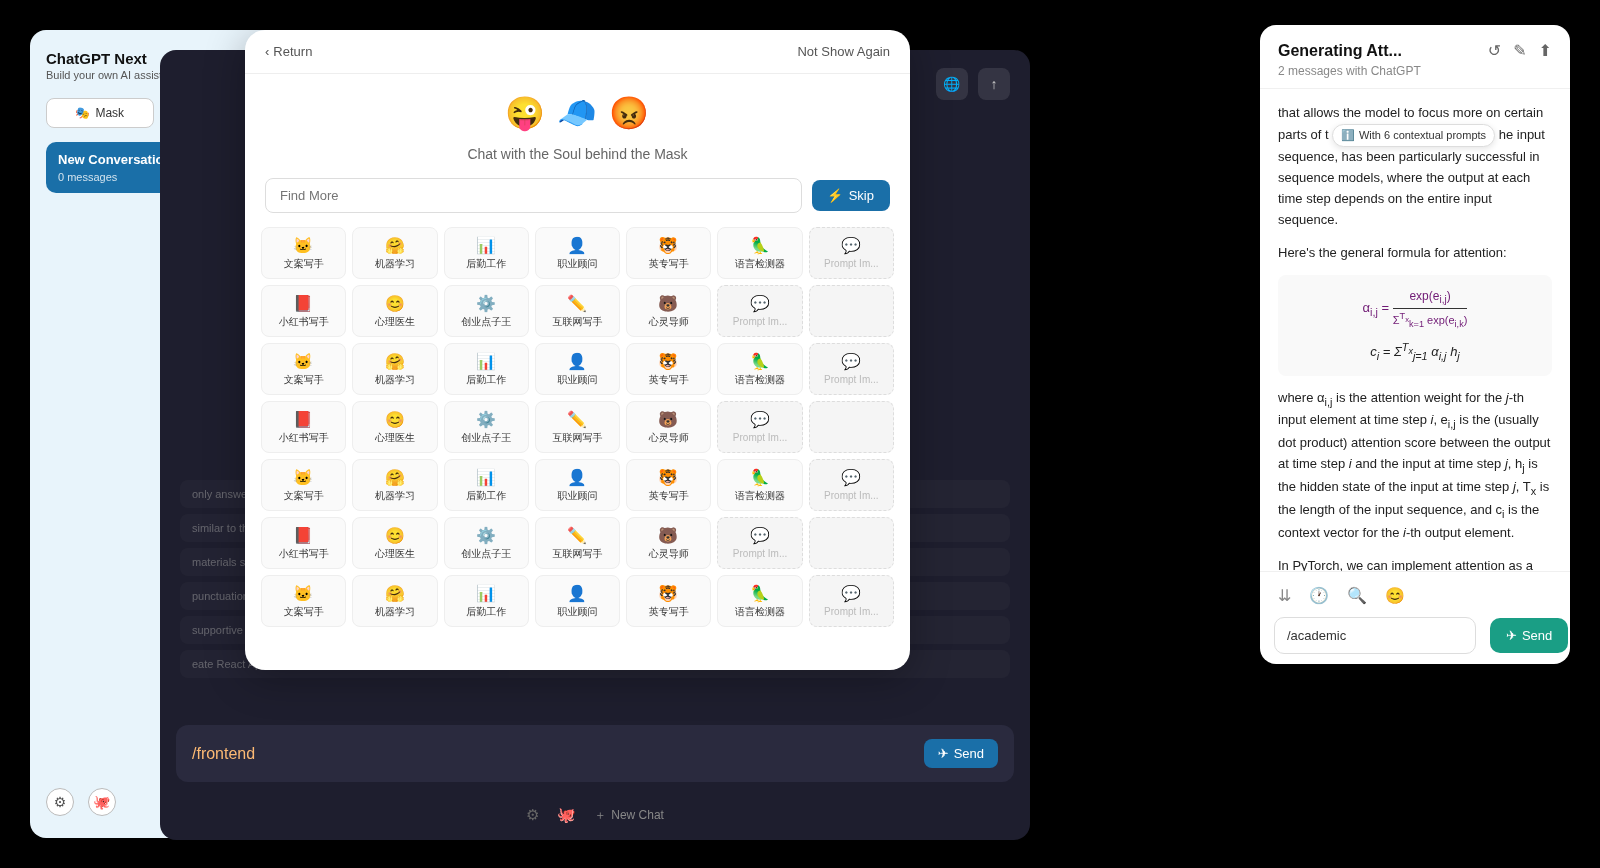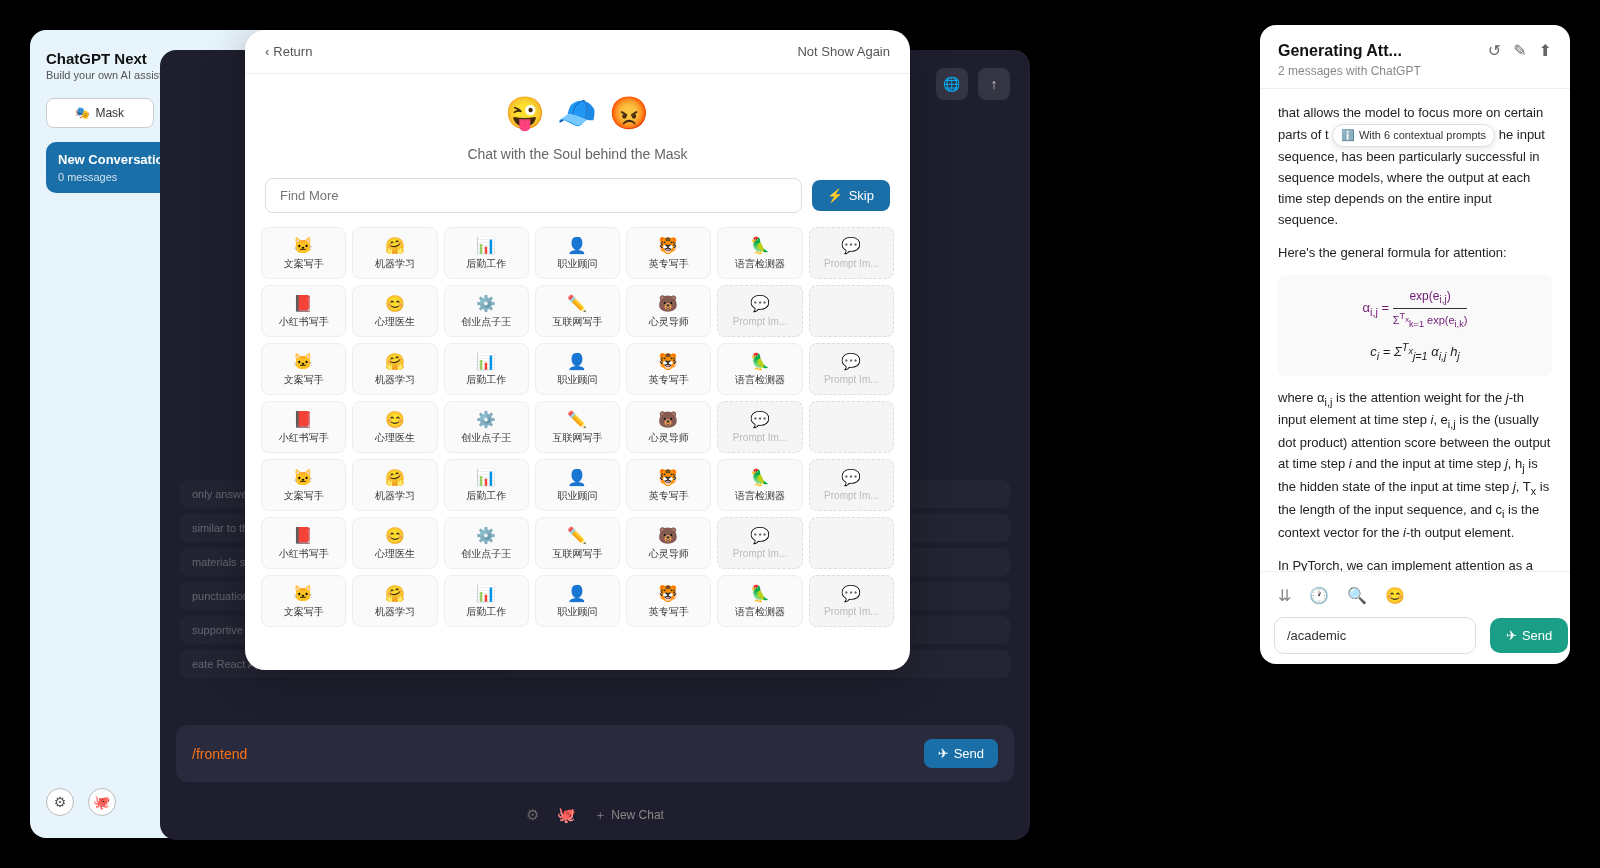--- a/index.html
+++ b/index.html
@@ -494,21 +494,21 @@
     <div class="dark-msg-item" style="opacity:0.5">eate React App, yarn, Ant...</div>
   </div>
 
   <div style="position:absolute; top:18px; right:20px; display:flex; gap:10px;">
     <div style="width:32px;height:32px;background:rgba(255,255,255,0.1);border-radius:8px;display:flex;align-items:center;justify-content:center;color:#ccc;font-size:14px;cursor:pointer;">🌐</div>
     <div style="width:32px;height:32px;background:rgba(255,255,255,0.1);border-radius:8px;display:flex;align-items:center;justify-content:center;color:#ccc;font-size:14px;cursor:pointer;">↑</div>
   </div>
 
   <div style="position:absolute; bottom:58px; left:16px; right:16px;">
     <div class="dark-input-box">
-      <span style="color:#f97316;font-size:14px;">/frontend</span>
+      <span style="color:#fdba74;font-size:16px;">/frontend</span>
       <button class="dark-send-btn">
         <span>✈</span>
         <span>Send</span>
       </button>
     </div>
   </div>
 
   <div style="position:absolute; bottom:16px; left:16px; right:16px; display:flex; justify-content:center; align-items:center; gap:18px;">
     <div style="color:#666;font-size:15px;cursor:pointer;">⚙</div>
     <div style="color:#666;font-size:15px;cursor:pointer;">🐙</div>

